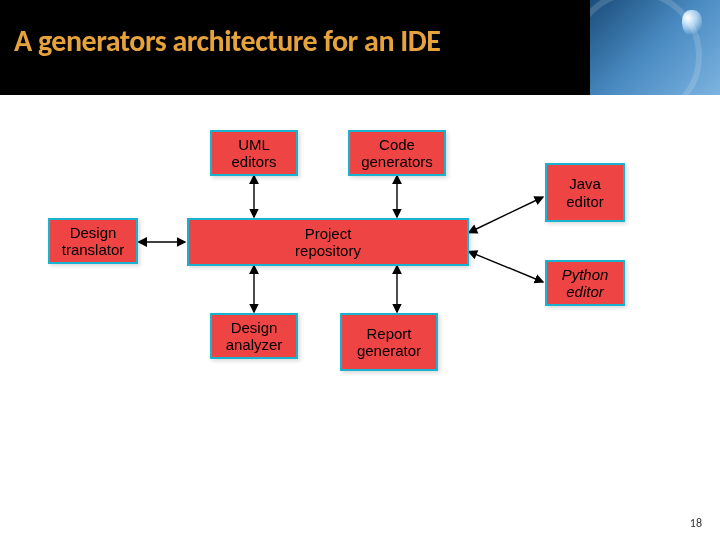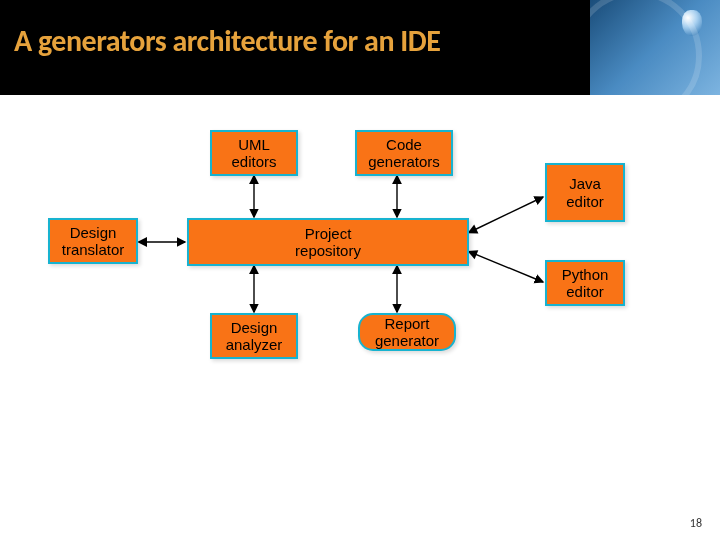--- a/index.html
+++ b/index.html
@@ -58,21 +58,21 @@
   .diagram {
     position: absolute;
     left: 0;
     top: 95px;
     width: 720px;
     height: 420px;
   }
   .box {
     position: absolute;
     border: 2.5px solid #17b3d0;
-    background: #f97316;
+    background: #ef4444;
     display: flex;
     align-items: center;
     justify-content: center;
     text-align: center;
     font-size: 15px;
     line-height: 1.15;
     color: #000;
     font-family: Arial, sans-serif;
     box-shadow: 2px 2px 4px rgba(0,0,0,0.15);
     padding: 10px 6px;
@@ -120,28 +120,28 @@
     <line x1="470" y1="137" x2="543" y2="102" stroke="#000" stroke-width="1.4" marker-end="url(#ah)" marker-start="url(#ahs)"></line>
 
     <line x1="470" y1="157" x2="543" y2="187" stroke="#000" stroke-width="1.4" marker-end="url(#ah)" marker-start="url(#ahs)"></line>
 
     <line x1="254" y1="172" x2="254" y2="217" stroke="#000" stroke-width="1.4" marker-end="url(#ah)" marker-start="url(#ahs)"></line>
 
     <line x1="397" y1="172" x2="397" y2="217" stroke="#000" stroke-width="1.4" marker-end="url(#ah)" marker-start="url(#ahs)"></line>
   </svg>
 
   <div class="box" style="left:210px; top:35px; width:88px; height:46px;">UML<br>editors</div>
-  <div class="box" style="left:348px; top:35px; width:98px; height:46px;margin-left:7px;">Code<br>generators</div>
+  <div class="box" style="left:348px; top:35px; width:98px; height:46px;">Code<br>generators</div>
 
   <div class="box" style="left:545px; top:68px; width:80px; height:59px;">Java<br>editor</div>
 
   <div class="box" style="left:48px; top:123px; width:90px; height:46px;">Design<br>translator</div>
 
   <div class="box" style="left:187px; top:123px; width:282px; height:48px;">Project<br>repository</div>
 
-  <div class="box" style="left:545px; top:165px; width:80px; height:46px;">Python<br>editor</div>
+  <div class="box" style="left:545px; top:165px; width:80px; height:46px;font-style:italic;">Python<br>editor</div>
 
   <div class="box" style="left:210px; top:218px; width:88px; height:46px;">Design<br>analyzer</div>
-  <div class="box" style="left:358px; top:218px; width:98px; height:38px;border-radius:15px;">Report<br>generator</div>
+  <div class="box" style="left:340px; top:218px; width:98px; height:58px;">Report<br>generator</div>
 
 </div>
 
 <div class="pagenum">18</div>
 
 </body></html>

